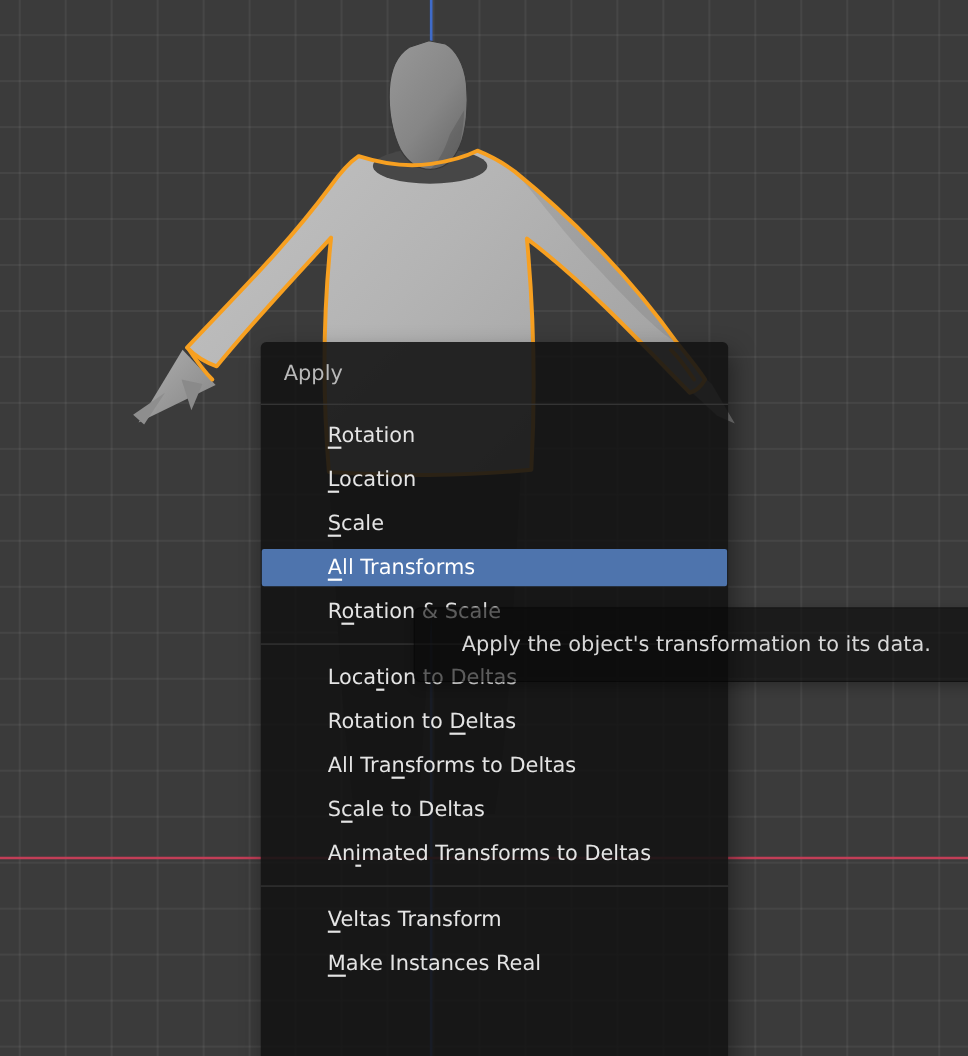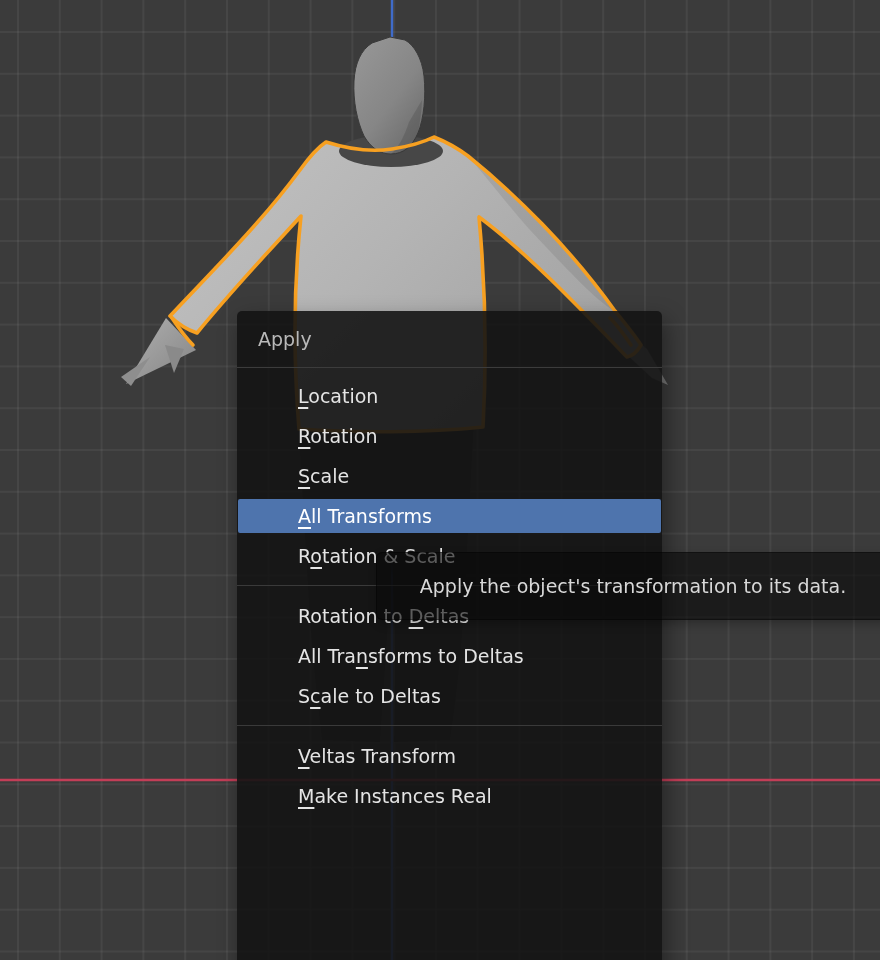--- a/index.html
+++ b/index.html
@@ -150,39 +150,41 @@
         <path d="M610,318 C618,326 625,336 631,345"></path>
       </g>
     </g>
   </svg>
 
   <div class="menu">
     <div class="menu-header">Apply</div>
     <div class="menu-sep"></div>
     <div class="menu-body">
 
+      <div class="menu-item"><span></span><span class="accel">R</span><span>otation</span></div>
+
       <div class="menu-item"><span></span><span class="accel">L</span><span>ocation</span></div>
-
-      <div class="menu-item"><span></span><span class="accel">R</span><span>otation</span></div>
 
       <div class="menu-item"><span></span><span class="accel">S</span><span>cale</span></div>
 
       <div class="menu-item highlight"><span></span><span class="accel">A</span><span>ll Transforms</span></div>
 
       <div class="menu-item"><span>R</span><span class="accel">o</span><span>tation &amp; Scale</span></div>
 
       <div class="menu-gap"></div>
 
+      <div class="menu-item"><span>Loca</span><span class="accel">t</span><span>ion to Deltas</span></div>
 
       <div class="menu-item"><span>Rotation to </span><span class="accel">D</span><span>eltas</span></div>
 
       <div class="menu-item"><span>All Tra</span><span class="accel">n</span><span>sforms to Deltas</span></div>
 
       <div class="menu-item"><span>S</span><span class="accel">c</span><span>ale to Deltas</span></div>
 
+      <div class="menu-item"><span>An</span><span class="accel">i</span><span>mated Transforms to Deltas</span></div>
 
       <div class="menu-gap"></div>
 
       <div class="menu-item"><span></span><span class="accel">V</span><span>eltas Transform</span></div>
 
 
       <div class="menu-item"><span></span><span class="accel">M</span><span>ake Instances Real</span></div>
 
     </div>
   </div>

